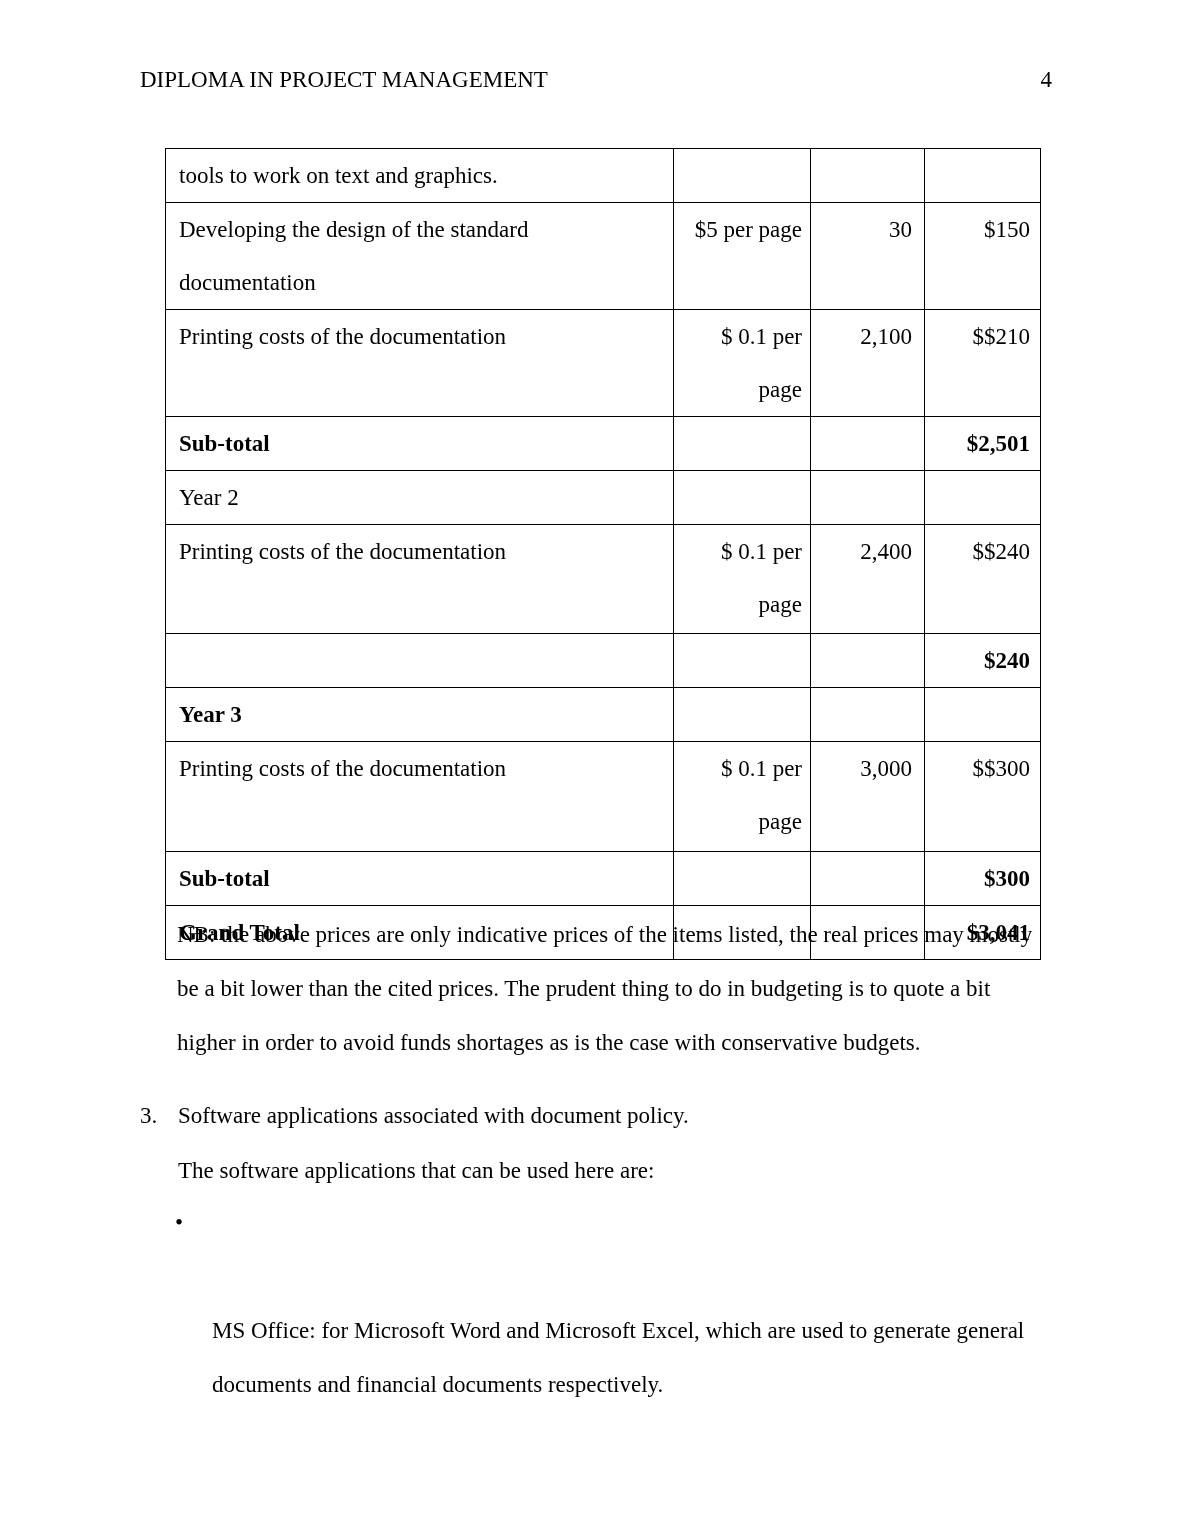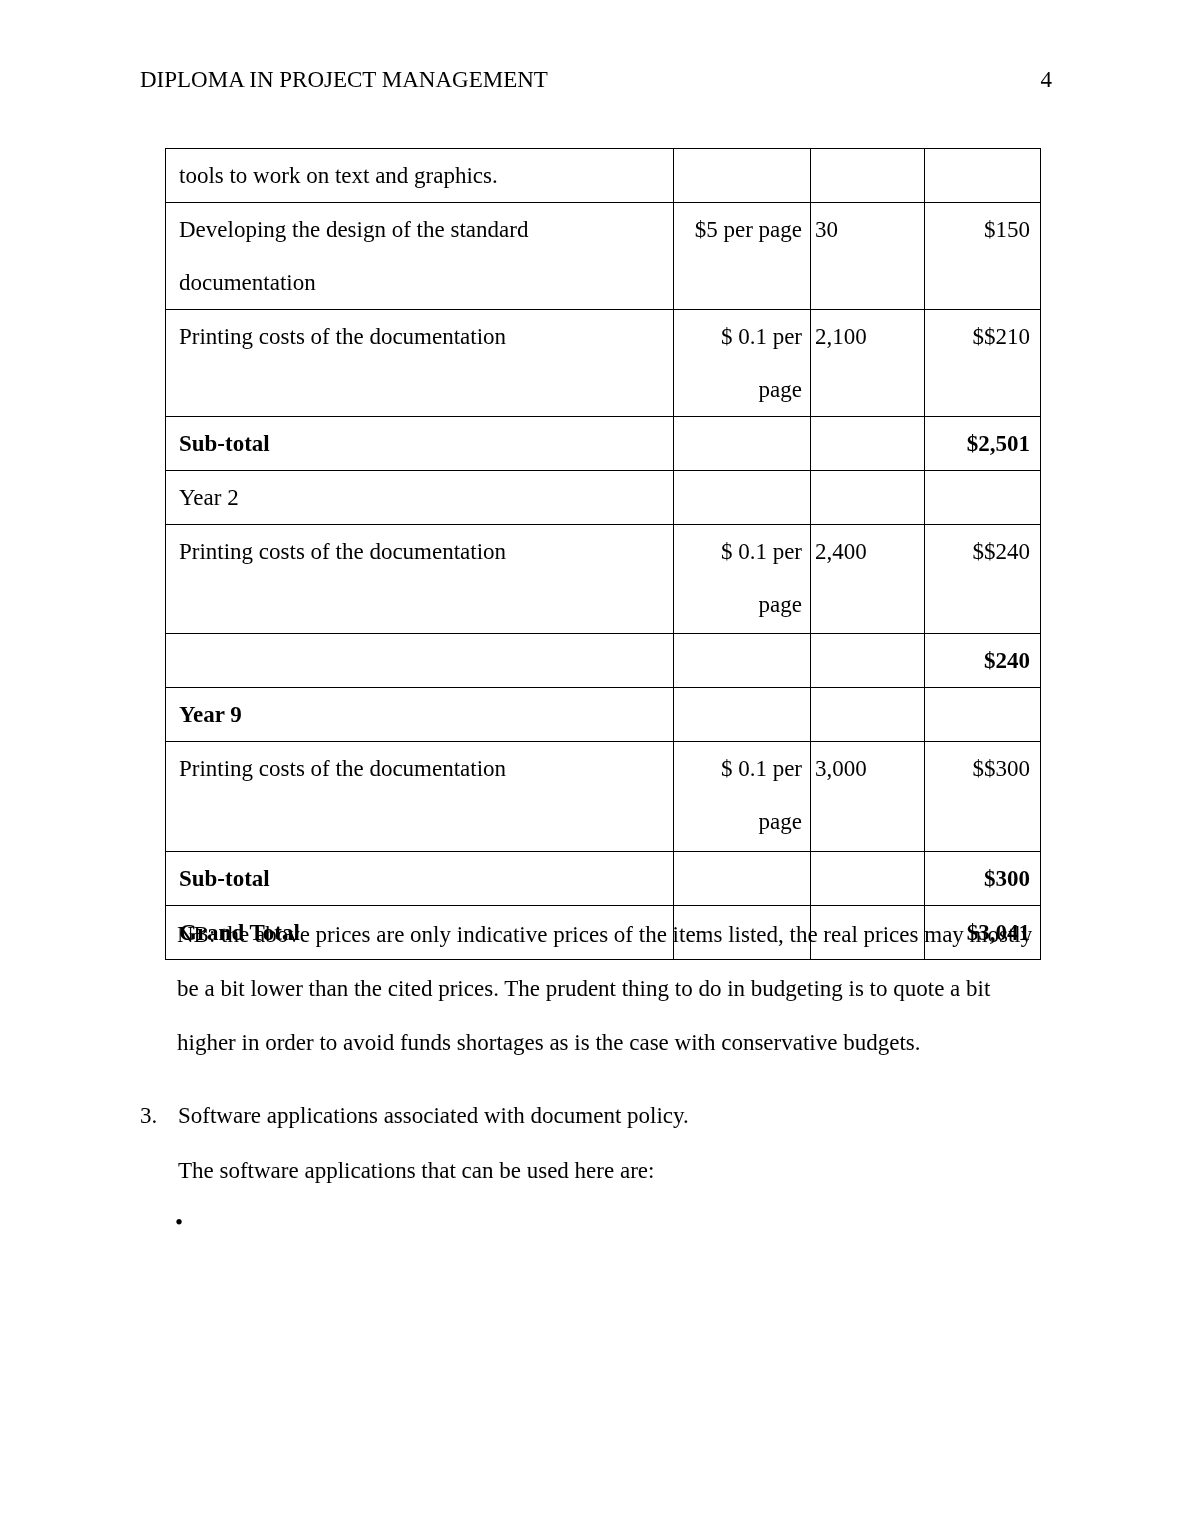--- a/index.html
+++ b/index.html
@@ -23,21 +23,21 @@
   }
   table.cost td {
     border: 1.5px solid #000;
     vertical-align: top;
     line-height: 53px;
     white-space: pre-line;
     overflow: hidden;
   }
   td.c-item  { text-align: left;  padding: 0 20px 0 13px; }
   td.c-unit  { text-align: right; padding: 0 8px 0 4px; font-family: Liberation Serif, serif; }
-  td.c-qty   { text-align: left; padding: 0 12px 0 4px; }
+  td.c-qty   { text-align: right; padding: 0 12px 0 4px; }
   td.c-total { text-align: right; padding: 0 10px 0 4px; }
   tr.bold-row td { font-weight: bold; }
 
   .nb {
     position: absolute; left: 177px; top: 908px; width: 900px;
     line-height: 54px; white-space: pre-line;
   }
   .numbered-item {
     position: absolute; left: 140px; top: 1089px; width: 912px;
     line-height: 54px; padding-left: 38px;
@@ -110,21 +110,21 @@
         <td class="c-qty">2,400</td>
         <td class="c-total">$$240</td>
       </tr>
       <tr style="height:48px" class="bold-row">
         <td class="c-item"></td>
         <td class="c-unit"></td>
         <td class="c-qty"></td>
         <td class="c-total">$240</td>
       </tr>
       <tr style="height:52px" class="bold-row">
-        <td class="c-item">Year 9</td>
+        <td class="c-item">Year 3</td>
         <td class="c-unit"></td>
         <td class="c-qty"></td>
         <td class="c-total"></td>
       </tr>
       <tr style="height:110px">
         <td class="c-item">Printing costs of the documentation</td>
         <td class="c-unit">$ 0.1 per
 page</td>
         <td class="c-qty">3,000</td>
         <td class="c-total">$$300</td>
@@ -150,15 +150,17 @@
 
   <div class="numbered-item">
     <span class="num">3.</span>
     <span>Software applications associated with document policy.</span>
   </div>
 
   <p class="intro">The software applications that can be used here are:</p>
 
   <div class="bullet-item">
     <span class="glyph">•</span>
+    <span>MS Office: for Microsoft Word and Microsoft Excel, which are used to generate general
+documents and financial documents respectively.</span>
   </div>
 
 </div>
 
 </body></html>

